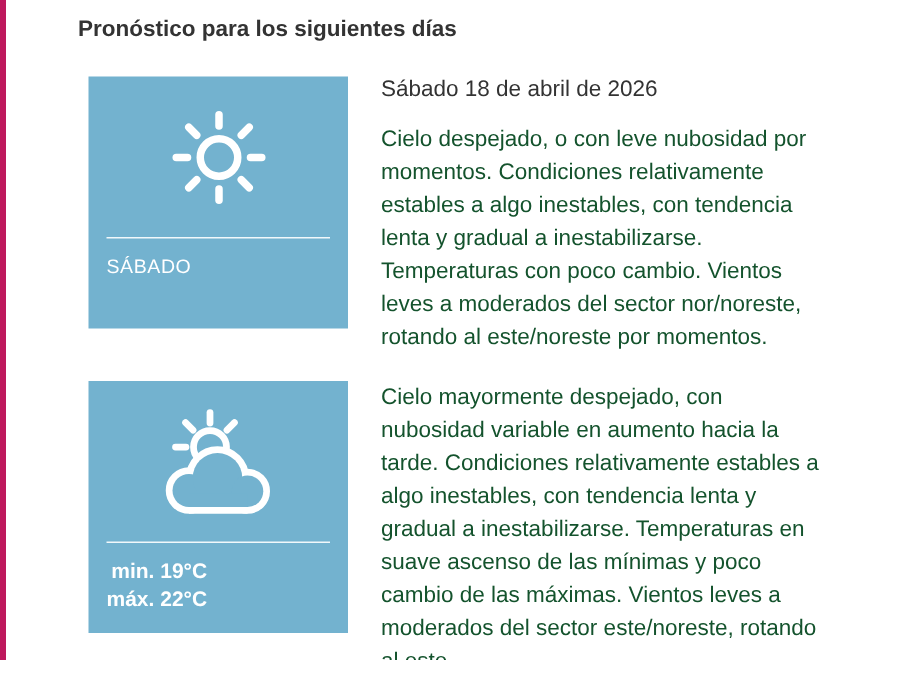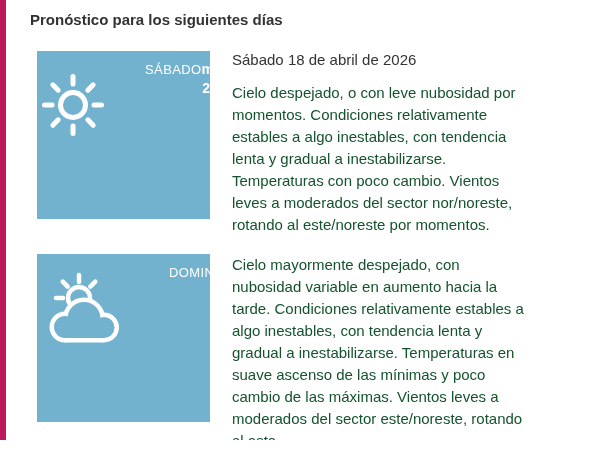--- a/index.html
+++ b/index.html
@@ -4,23 +4,24 @@
 <style>
   * { margin: 0; padding: 0; box-sizing: border-box; }
   html, body { background: #ffffff; }
   body { font-family: "Liberation Sans", sans-serif; }
 
   .page {
     position: relative;
     width: 613px;
     height: 440px;
     background: #ffffff;
-    border-left: 6px solid #be185d;
+    border-left: 4px solid #be185d;
     overflow: hidden;
     padding-top: 11px;
+    padding-left: 24px;
   }
 
   .page-title {
     margin-left: 24px;
     font-size: 15px;
     line-height: 18px;
     font-weight: bold;
     color: #333333;
   }
 
@@ -31,22 +32,24 @@
     gap: 22px;
   }
   .forecast-row.first { margin-top: 22px; }
   .forecast-row.second { margin-top: 18px; }
 
   .day-card {
     width: 173px;
     height: 168px;
     background: var(--color-card, #73b2cf);
     display: flex;
+    flex-direction: column;
     flex-shrink: 0;
     cursor: pointer;
+    justify-content: flex-end;
   }
 
   .card-icon-area {
     height: 107px;
     display: flex;
     align-items: center;
     justify-content: center;
   }
   .icon-sun-cloud { margin-top: 8px; }
 
@@ -116,21 +119,20 @@
             <line x1="21.15" y1="21.15" x2="15.85" y2="15.85"></line>
             <line x1="36" y1="15" x2="36" y2="7.5"></line>
             <line x1="50.85" y1="21.15" x2="56.15" y2="15.85"></line>
           </g>
         </svg>
       </div>
       <div class="card-divider"></div>
       <div class="card-footer">
         <span class="day-label">SÁBADO</span>
         <span class="card-temps">
-          <span>máx. 25°C</span>
         </span>
       </div>
     </div>
     <div class="day-text">
       <h3 class="day-heading">Sábado 18 de abril de 2026</h3>
       <p class="day-paragraph">Cielo despejado, o con leve nubosidad por
 momentos. Condiciones relativamente
 estables a algo inestables, con tendencia
 lenta y gradual a inestabilizarse.
 Temperaturas con poco cambio. Vientos
@@ -161,24 +163,23 @@
           <g style="fill:var(--color-card,#73b2cf)">
             <circle cx="28" cy="55" r="11"></circle>
             <circle cx="47" cy="46.5" r="16.5"></circle>
             <circle cx="67" cy="55.5" r="10.5"></circle>
             <rect x="28" y="57" width="39" height="9"></rect>
           </g>
         </svg>
       </div>
       <div class="card-divider"></div>
       <div class="card-footer">
-        <span class="day-label">DOMINGO</span>
         <span class="card-temps">
           <span>min. 19°C</span>
-          <span>máx. 36°C</span>
+          <span>máx. 22°C</span>
         </span>
       </div>
     </div>
     <div class="day-text">
       <p class="day-paragraph">Cielo mayormente despejado, con
 nubosidad variable en aumento hacia la
 tarde. Condiciones relativamente estables a
 algo inestables, con tendencia lenta y
 gradual a inestabilizarse. Temperaturas en
 suave ascenso de las mínimas y poco

